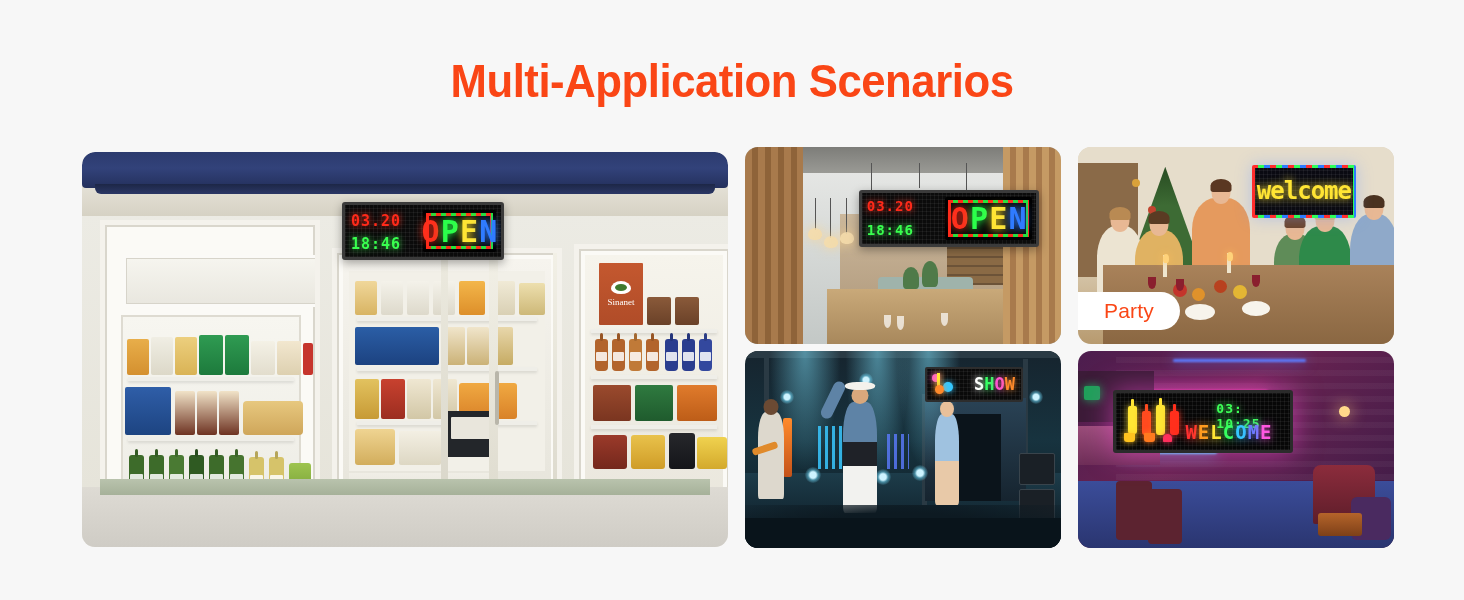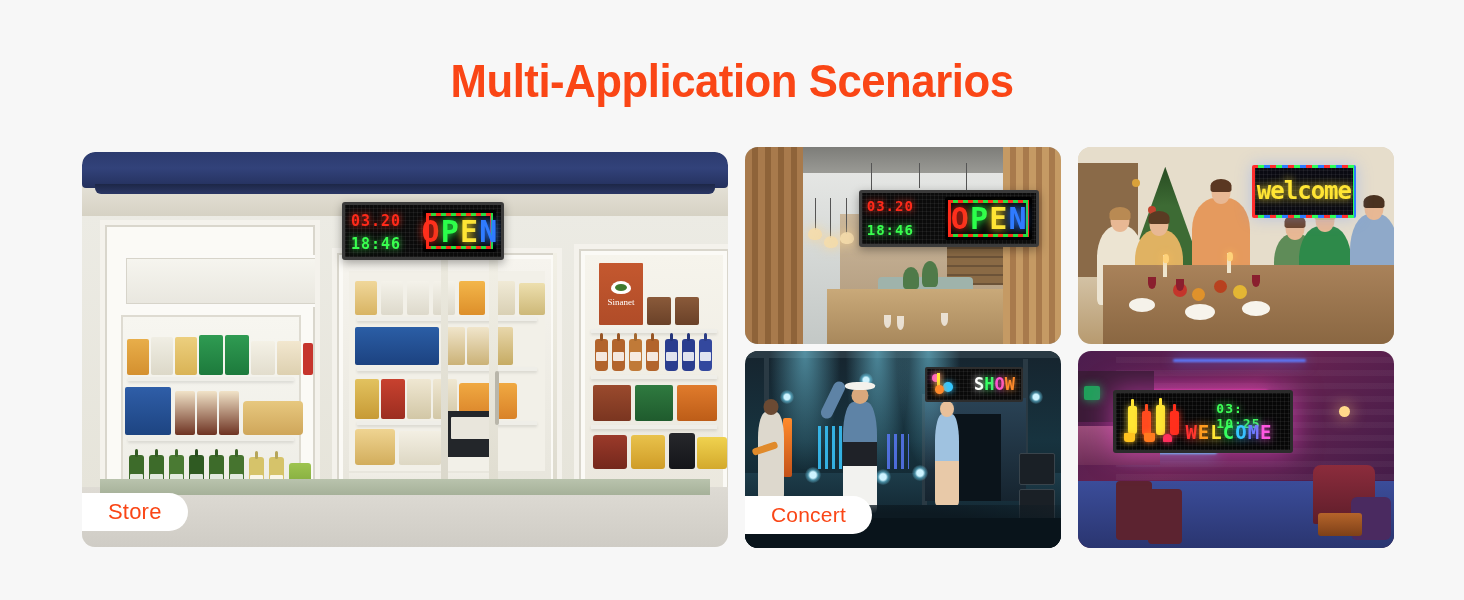--- a/index.html
+++ b/index.html
@@ -363,23 +363,20 @@
           <div class="open-inner"></div>
           <div class="open-word" style="font-size:30px;">
             <span class="oc-r">O</span>
               <span class="oc-g">P</span>
               <span class="oc-y">E</span>
               <span class="oc-b">N</span>
           </div>
         </div>
       </div>
     </div>
-    <div class="badge">
-      <span>Store</span>
-    </div>
   </div>
 
   <div class="card" id="card-restaurant">
     <div class="scene">
       <div class="rs-bg"></div>
       <div class="rs-room"></div>
       <div class="rs-ceiling"></div>
       <div class="rs-back"></div>
 
       <div style="position:absolute;left:64%;top:46%;width:24%;height:24%;background:repeating-linear-gradient(0deg,#6c5338 0 2px,#8a6a45 2px 9px);"></div>
@@ -482,20 +479,23 @@
                   background-image: linear-gradient(#0a0a12,#0a0a12),
                      repeating-linear-gradient(90deg,#ff2d2d 0 6px,#2dff5a 6px 12px,#2d7bff 12px 18px);
                   background-origin:border-box; background-clip:padding-box,border-box;
                   box-shadow:0 0 16px rgba(120,160,255,.45); overflow:hidden;">
         <div class="led-grid"></div>
         <div style="position:absolute;inset:0;display:flex;align-items:center;justify-content:center;
                     font-family:'DejaVu Sans Mono',monospace;font-weight:700;font-size:24px;
                     color:#ffe534;text-shadow:0 0 9px rgba(255,229,52,1);letter-spacing:-1px;">welcome</div>
       </div>
     </div>
+    <div class="badge">
+      <span>Party</span>
+    </div>
   </div>
 
   <div class="card" id="card-concert">
     <div class="scene">
       <div class="cc-bg"></div>
       <div class="cc-floor"></div>
       <div class="cc-truss" style="left:0;top:0;width:100%;height:7px;"></div>
       <div class="cc-truss" style="left:6%;top:0;width:5px;height:46%;"></div>
       <div class="cc-truss" style="left:56%;top:22%;width:5px;height:56%;"></div>
       <div class="cc-truss" style="left:88%;top:4%;width:5px;height:54%;"></div>
@@ -555,23 +555,20 @@
         <div style="position:absolute;left:17%;top:42%;width:10px;height:10px;border-radius:50%;background:#35c8ff;box-shadow:0 0 6px #35c8ff;"></div>
         <div style="position:absolute;left:8%;top:52%;width:9px;height:9px;border-radius:50%;background:#ff8a2b;box-shadow:0 0 6px #ff8a2b;"></div>
         <div class="show-word">
           <span class="sc-w">S</span>
             <span class="sc-g">H</span>
             <span class="sc-p">O</span>
             <span class="sc-o">W</span>
         </div>
       </div>
     </div>
-    <div class="badge">
-      <span>Concert</span>
-    </div>
   </div>
 
   <div class="card" id="card-bar">
     <div class="scene">
       <div class="br-bg"></div>
       <div class="br-wall"></div>
       <div class="br-floor"></div>
 
       <div class="br-neon" style="left:14%;top:20%;width:46%;height:4px;background:#ff3fb5;box-shadow:0 0 16px #ff3fb5;"></div>
       <div class="br-neon" style="left:14%;top:30%;width:40%;height:4px;background:#3f6bff;box-shadow:0 0 16px #3f6bff;"></div>

